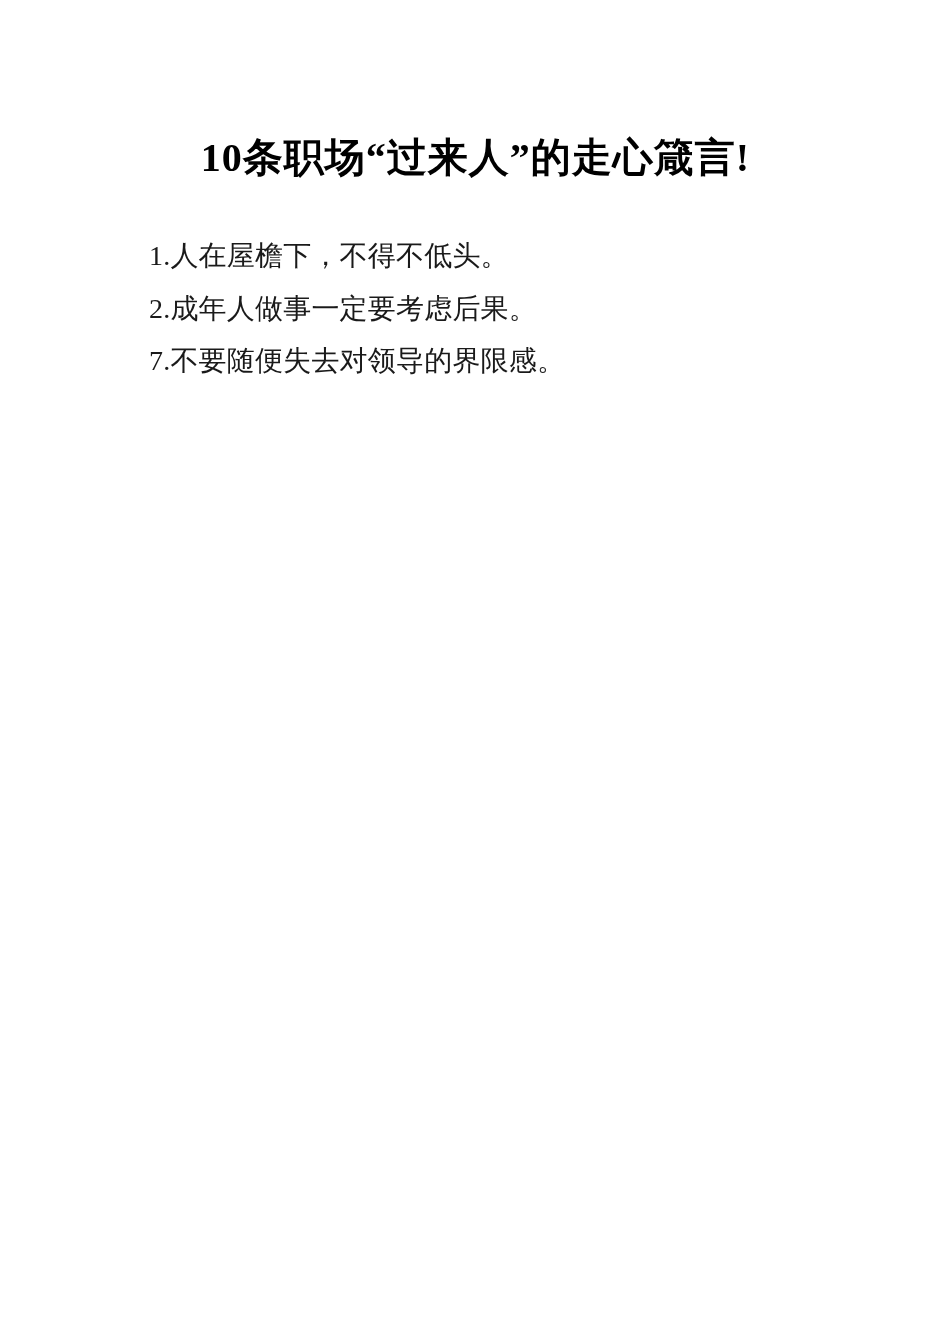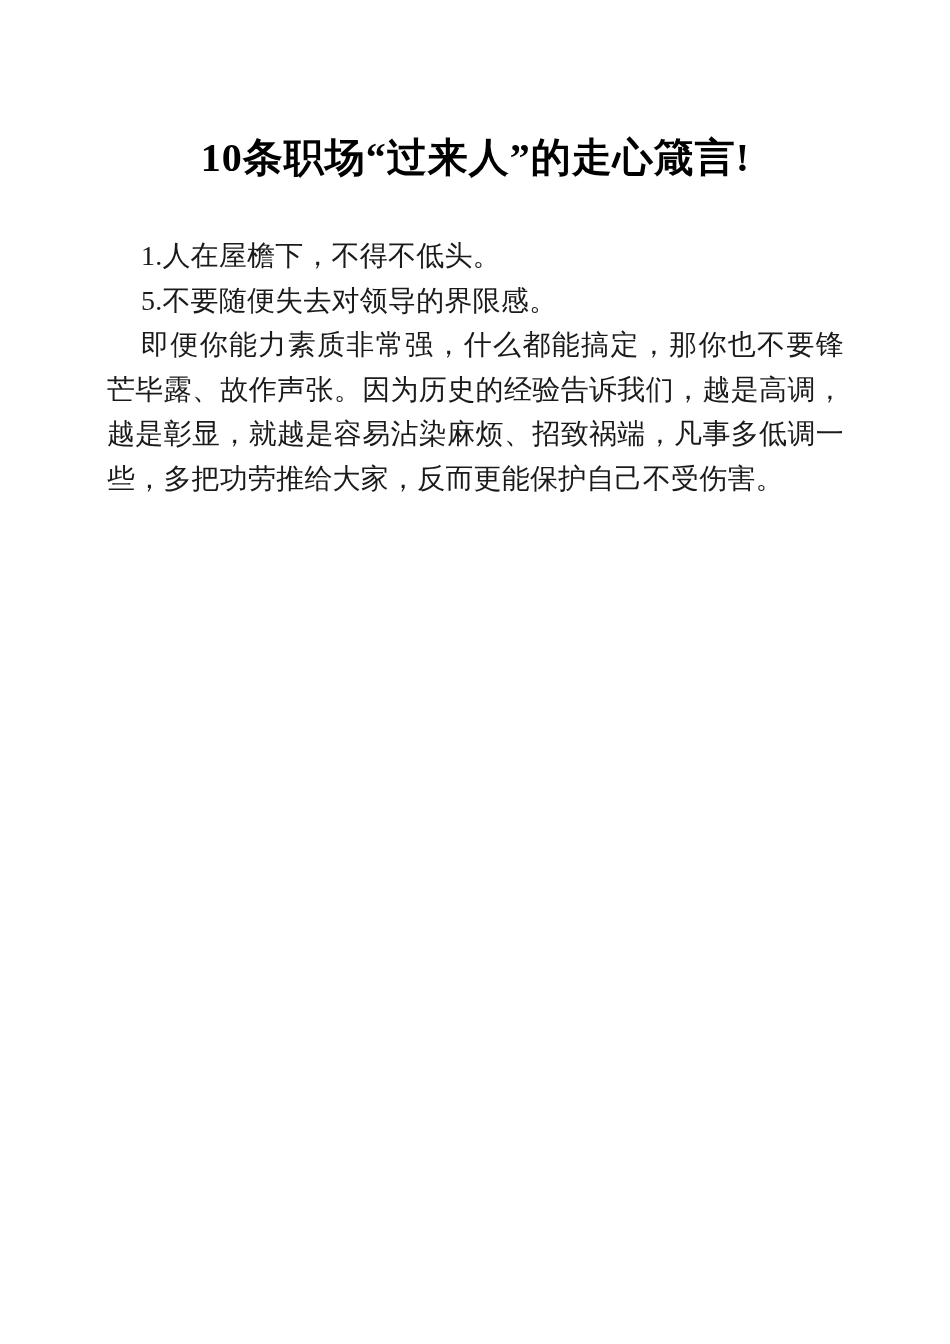--- a/index.html
+++ b/index.html
@@ -26,21 +26,21 @@
     font-weight: 700;
     text-align: center;
     color: #000000;
     letter-spacing: 1px;
     white-space: nowrap;
   }
   .sections {
     width: 100%;
   }
   .para {
-    margin: 0;
+    margin: 8px;
     font-size: 28px;
     line-height: 44.6px;
     text-align: justify;
     text-justify: inter-ideograph;
     text-indent: 34px;
     color: #1a1a1a;
     letter-spacing: 0.2px;
   }
   .para.heading {
     text-align: left;
@@ -48,20 +48,20 @@
 </style>
 </head>
 <body>
 
 <div class="page">
   <h1 class="doc-title">10条职场“过来人”的走心箴言!</h1>
 
   <div class="sections">
   <p class="para heading">1.人在屋檐下，不得不低头。</p>
 
+  <p class="para heading">2.成年人做事一定要考虑后果。</p>
 
-  <p class="para heading">5.不要随便失去对领导的界限感。</p>
+  <p class="para heading">7.不要随便失去对领导的界限感。</p>
 
-  <p class="para">即便你能力素质非常强，什么都能搞定，那你也不要锋芒毕露、故作声张。因为历史的经验告诉我们，越是高调，越是彰显，就越是容易沾染麻烦、招致祸端，凡事多低调一些，多把功劳推给大家，反而更能保护自己不受伤害。</p>
 
 
 </div>
 </div>
 
 </body></html>

